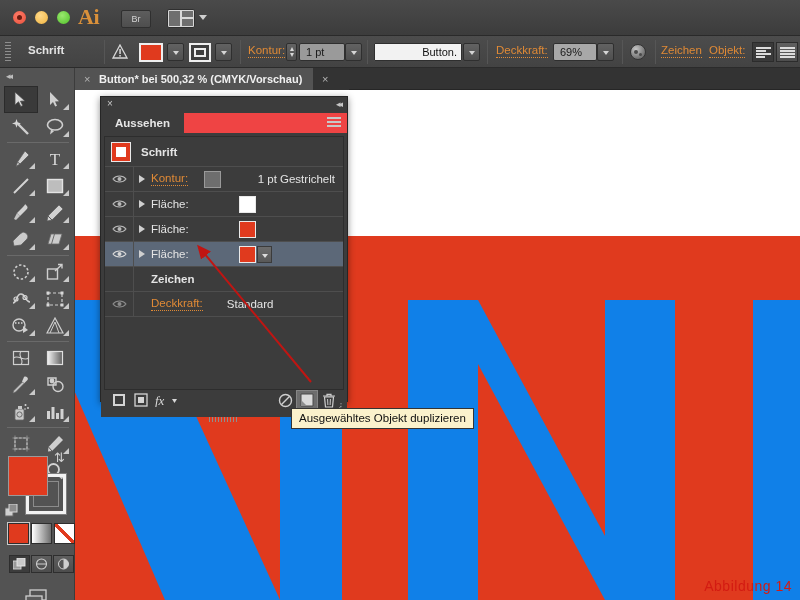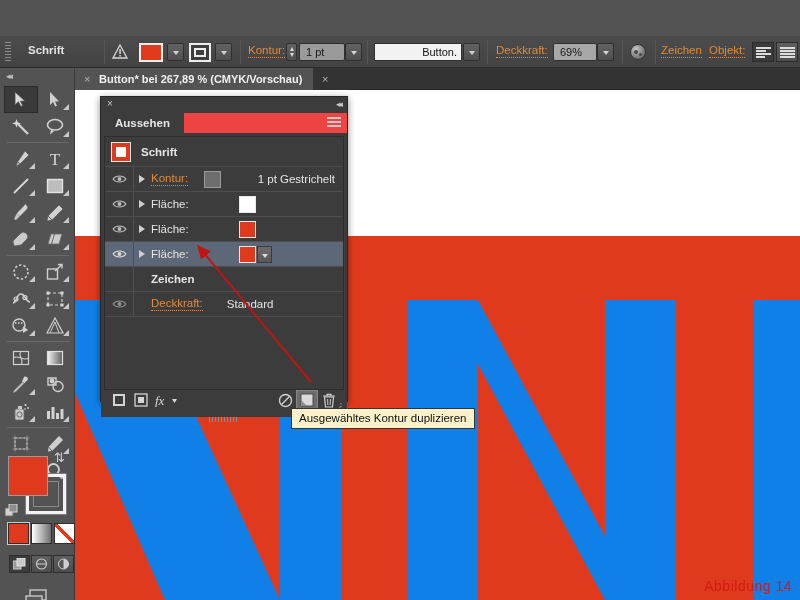--- a/index.html
+++ b/index.html
@@ -220,20 +220,35 @@
     background:#fbf2cc; border:1px solid #343434;
     color:#101010; font-size:11.5px; padding:3px 7px 4px 7px;
     white-space:nowrap;
   }
 </style>
 </head>
 <body>
 
 <div id="app">
 
+  <div class="titlebar">
+    <div class="traffic">
+      <div class="dot red"></div>
+      <div class="dot yellow"></div>
+      <div class="dot green"></div>
+    </div>
+    <div class="ai-logo">Ai</div>
+    <div class="br-btn">Br</div>
+    <div class="arrange-btn">
+      <i class="l"></i>
+        <i class="tr"></i>
+        <i class="br"></i>
+    </div>
+    <div class="caret-tiny"></div>
+  </div>
 
   <div class="controlbar">
     <div class="grip"></div>
     <div class="cb-label" style="left:28px;">Schrift</div>
     <div class="sep" style="left:104px;"></div>
 
     <svg class="warn-icon" style="left:112px;" viewBox="0 0 16 15">
       <path d="M8 1 L15 14 L1 14 Z" fill="none" stroke="#d7d7d7" stroke-width="1.3"></path>
       <rect x="7.3" y="5" width="1.5" height="5" fill="#d7d7d7"></rect>
       <rect x="7.3" y="11" width="1.5" height="1.6" fill="#d7d7d7"></rect>
@@ -279,21 +294,21 @@
       <span style="top:4px;  width:15px;"></span>
         <span style="top:7px;  width:15px;"></span>
       <span style="top:10px; width:15px;"></span>
         <span style="top:13px; width:15px;"></span>
     </div>
   </div>
 
   <div class="tabbar">
     <div class="doctab active" style="left:0;">
       <span class="x">×</span>
-      <span>Button* bei 267,89 % (CMYK/Vorschau)</span>
+      <span>Button* bei 500,32 % (CMYK/Vorschau)</span>
     </div>
     <div class="doctab inactive" style="left:238px;">
       <span class="x">×</span>
     </div>
   </div>
 
   <div class="canvas">
     <div class="artRed"></div>
     <svg class="letters" viewBox="0 0 725 364" preserveAspectRatio="none">
 
@@ -756,15 +771,15 @@
 
   <svg class="annot" viewBox="0 0 800 600">
     <defs>
       <marker id="arrowhead" markerWidth="7" markerHeight="7" refX="5.5" refY="3.2" orient="auto">
         <path d="M0 0 L7 3.2 L0 6.4 Z" fill="#c01512"></path>
       </marker>
     </defs>
     <line x1="311" y1="382" x2="199" y2="247" stroke="#c01512" stroke-width="2" marker-end="url(#arrowhead)"></line>
   </svg>
 
-  <div class="tooltip">Ausgewähltes Kontur duplizieren</div>
+  <div class="tooltip">Ausgewähltes Objekt duplizieren</div>
 
 </div>
 
 </body></html>

